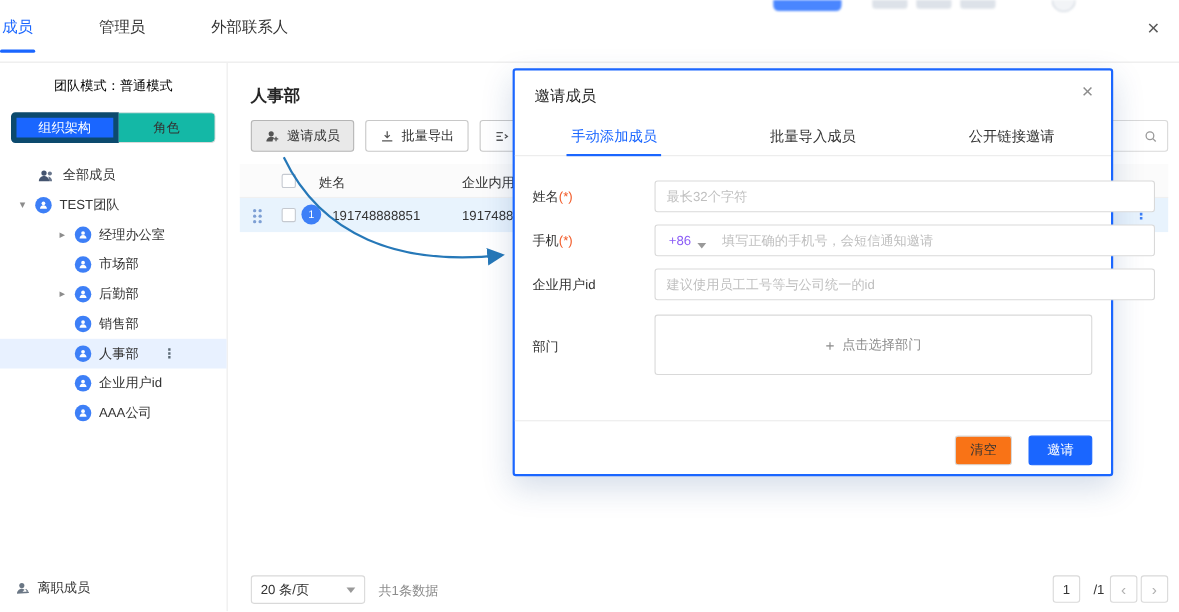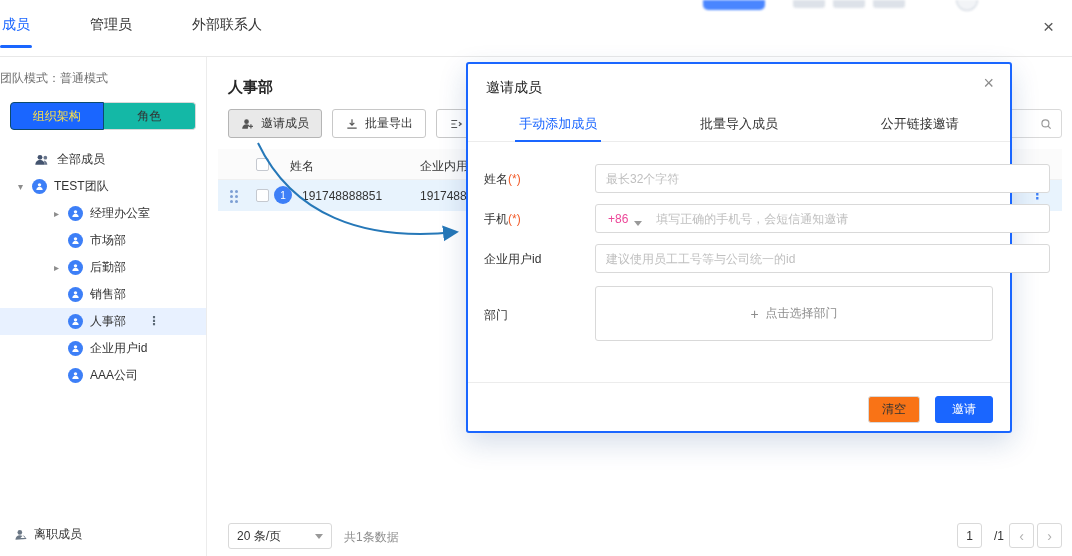--- a/index.html
+++ b/index.html
@@ -15,24 +15,24 @@
   .rm-b3{left:873px;top:0;width:32px;height:8px;background:#dde2e9;border-radius:0 0 3px 3px}
   .rm-badge{left:956px;top:0;width:22px;height:11px;border:1px solid #cfd6df;border-top:none;border-radius:0 0 11px 11px;background:#f2f4f7}
   .top-tabs{position:absolute;left:0;right:0;top:16px;display:flex;gap:56px}
   .top-tab{font-size:14px;color:#333;cursor:pointer;position:relative;padding:0 2px 14px}
   .top-tab.active{color:#1a66ff}
   .top-tab.active::after{content:"";position:absolute;left:0;right:0;bottom:0;height:3px;background:#1a66ff;border-radius:2px}
   .top-close{position:absolute;right:18px;top:17px;font-size:19px;color:#595959;cursor:pointer;line-height:1}
 
   
   .sidebar{position:absolute;top:57px;left:0;width:207px;bottom:0;background:#fff;border-right:1px solid #ececec;z-index:1}
-  .team-mode{padding-top:13px;text-align:left;color:#737373}
+  .team-mode{padding-top:13px;text-align:center;color:#000000}
   .seg{display:flex;margin:15px 10px 0}
   .seg-btn{flex:1;height:28px;display:flex;align-items:center;justify-content:center;cursor:pointer}
-  .seg-btn.active{background:#1a66ff;color:#fde047;border:1px solid #0c4a6e;border-radius:4px 0 0 4px}
+  .seg-btn.active{background:#1a66ff;color:#ffffff;border:5px solid #0c4a6e;border-radius:4px 0 0 4px}
   .seg-btn.inactive{background:#14b8a6;color:#333;border:1px solid #d9d9d9;border-left:none;border-radius:0 4px 4px 0}
   .tree{margin-top:16px}
   .tree-row{display:flex;align-items:center;height:27px;cursor:pointer;position:relative;padding-left:34px}
   .tree-row.haspad-root{padding-left:18px}
   .tree-row.child{padding-left:54px}
   .tree-row.selected{background:#e8f1ff}
   .caret{width:14px;color:#8c8c8c;font-size:10px;flex:none}
   .caret-slot{width:14px;flex:none}
   .p-ico{width:15px;height:15px;border-radius:50%;background:#3d7ff7;display:inline-flex;align-items:center;justify-content:center;margin-right:7px;flex:none}
   .p-ico svg{width:9px;height:9px}
@@ -79,21 +79,21 @@
   .m-close{position:absolute;right:16px;top:10px;font-size:18px;color:#8c8c8c;cursor:pointer;line-height:1}
   .m-tabs{position:absolute;left:0;right:0;top:42px;height:36px;display:flex;border-bottom:1px solid #ececec}
   .m-tab{flex:1;display:flex;align-items:center;justify-content:center;font-size:13px;color:#333;cursor:pointer;position:relative}
   .m-tab.active{color:#1a66ff}
   .m-tab.active::after{content:"";position:absolute;bottom:-1px;left:50%;transform:translateX(-50%);width:86px;height:2px;background:#1a66ff}
   .m-label{position:absolute;left:16px;font-size:12px;color:#333}
   .req{color:#f25c2a;font-style:normal}
   .m-field{position:absolute;left:127px;width:455px;height:29px;border:1px solid #d9d9d9;border-radius:3px;background:#fff;display:flex;align-items:center}
   .m-field input{flex:1;border:none;outline:none;font-size:12px;padding:0 10px;min-width:0;background:transparent}
   .m-field input::placeholder{color:#bfbfbf}
-  .prefix{display:flex;align-items:flex-end;gap:6px;padding:0 4px 0 12px;cursor:pointer;color:#ec4899;flex:none}
+  .prefix{display:flex;align-items:flex-end;gap:6px;padding:0 4px 0 12px;cursor:pointer;color:#8b5cf6;flex:none}
   .dept-box{position:absolute;left:127px;top:222px;width:398px;height:55px;border:1px solid #d9d9d9;border-radius:3px;display:flex;align-items:center;justify-content:center;gap:7px;color:#8c8c8c;cursor:pointer}
   .dept-box .plus{font-size:14px;color:#8c8c8c}
   .m-footer-line{position:absolute;left:0;right:0;top:318px;height:1px;background:#ececec}
   .m-btn{position:absolute;top:332px;height:27px;border-radius:3px;font-size:12px;display:flex;align-items:center;justify-content:center;cursor:pointer}
   .m-btn.clear{left:400px;width:52px;border:1px solid #d9d9d9;color:#333;background:#f97316}
   .m-btn.invite{left:467px;width:58px;background:#1a66ff;color:#fff;border:1px solid #1a66ff}
 </style>
 </head>
 <body>
 

